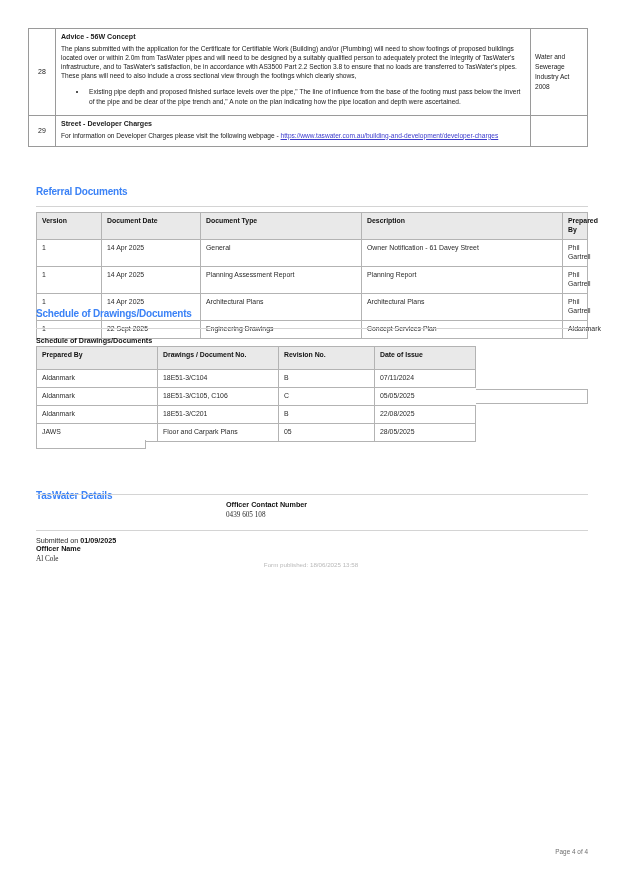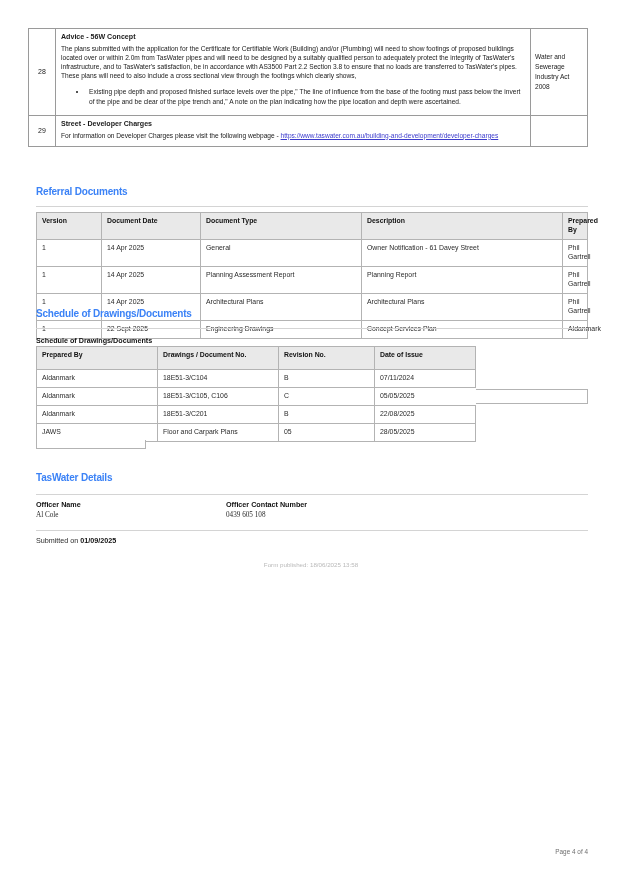--- a/index.html
+++ b/index.html
@@ -179,21 +179,21 @@
   .details-row {
     position: absolute;
     left: 36px;
     top: 500px;
     width: 552px;
     display: flex;
   }
   .detail-field { font-size: 7.2px; line-height: 1.45; }
   .detail-field .label { font-weight: bold; color: #111111; display: block; }
   .detail-field .value { color: #2a2a2a; display: block; font-family: Liberation Serif, serif; }
-  .field-name  { width: 190px; }
+  .field-name  { width: 190px; margin-top: 44px; }
   .field-title { width: 190px; }
   .field-phone { width: 172px; }
 
   .details-rule {
     position: absolute;
     left: 36px;
     top: 530px;
     width: 552px;
     height: 1px;
     background: #d4d4d4;
@@ -336,21 +336,21 @@
         <td>JAWS</td>
         <td>Floor and Carpark Plans</td>
         <td>05</td>
         <td>28/05/2025</td>
       </tr>
     </tbody>
   </table>
   <div class="wide-row-overhang"></div>
   <div class="stray-cell"></div>
 
-  <h2 class="section-heading" style="top:472px;">TasWater Details</h2>
+  <h2 class="section-heading" style="top:490px;">TasWater Details</h2>
   <div class="section-rule" style="top:494px;"></div>
 
   <div class="details-row">
     <div class="detail-field field-name">
       <span class="label">Officer Name</span>
       <span class="value">Al Cole</span>
     </div>
     <div class="detail-field field-phone">
       <span class="label">Officer Contact Number</span>
       <span class="value">0439 605 108</span>

